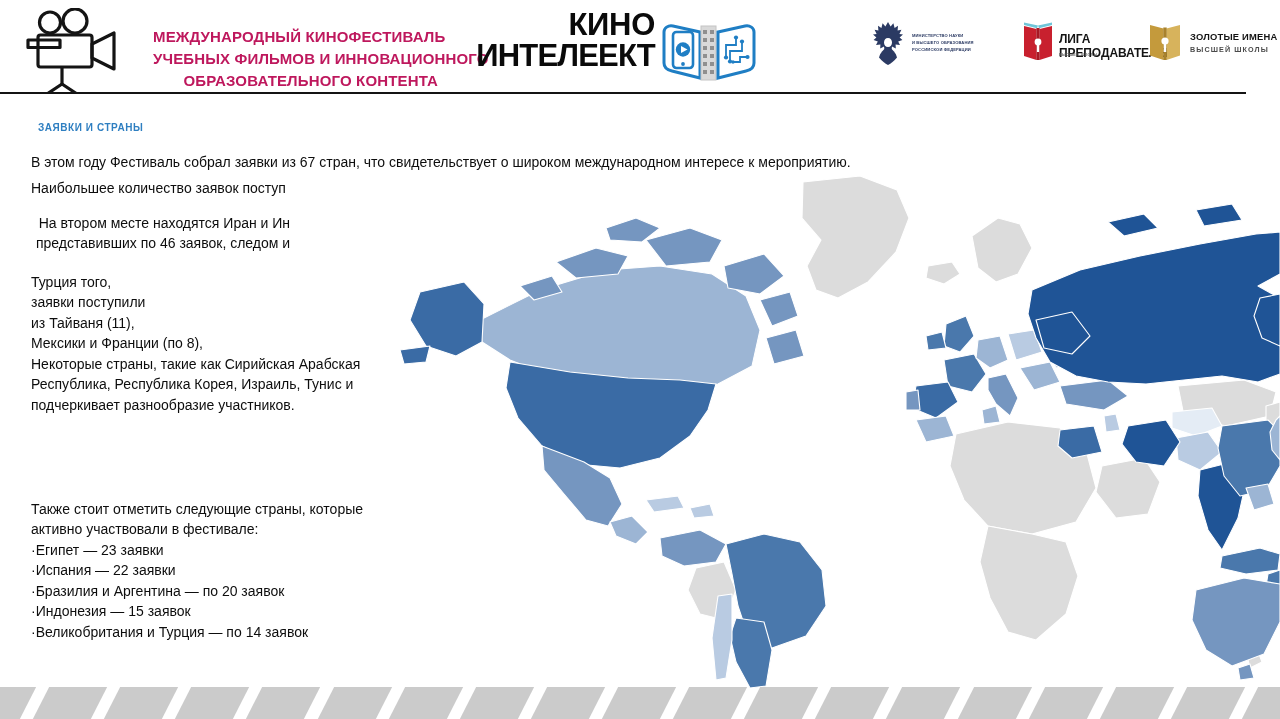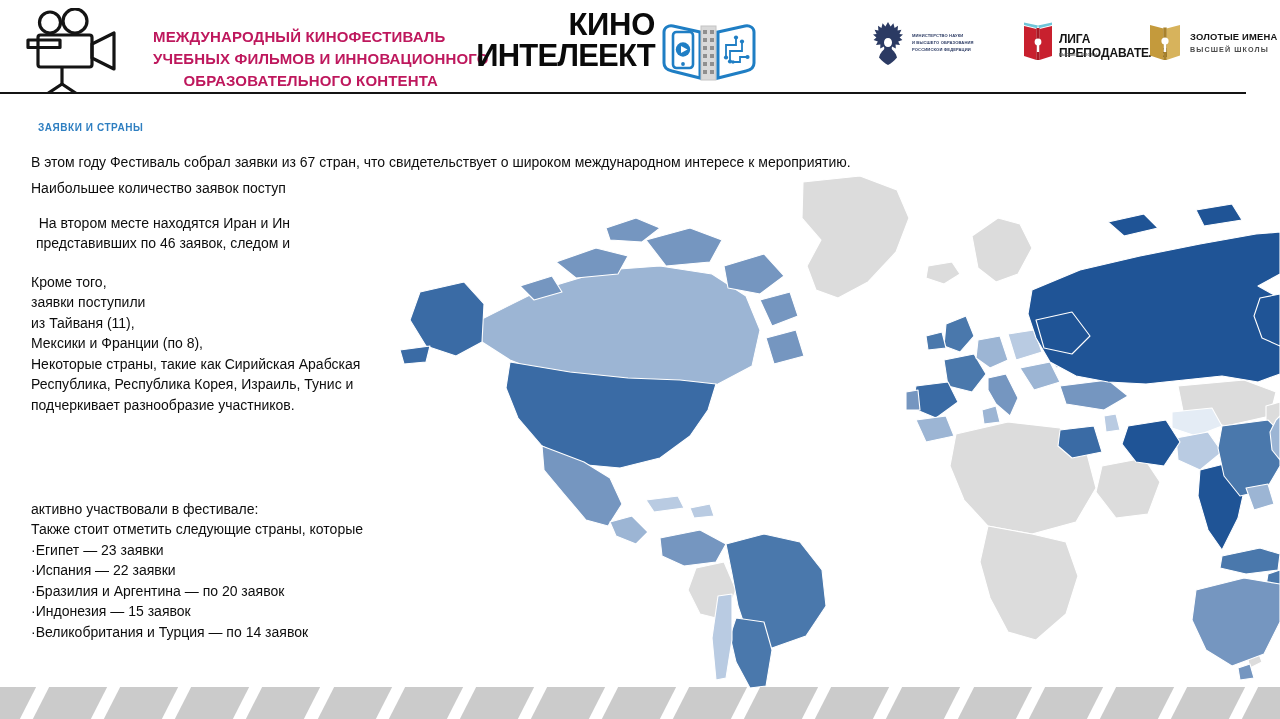--- a/index.html
+++ b/index.html
@@ -364,32 +364,32 @@
   <div style="height:6px;"></div>
   <div>Наибольшее количество заявок поступ</div>
 </div>
 
 <div class="para" id="para-second">
   <div>На втором месте находятся  Иран и Ин</div>
   <div>представивших по 46 заявок, следом и</div>
 </div>
 
 <div class="para" id="para-more">
-  <div>Кроме того,</div>
+  <div>Турция того,</div>
   <div>заявки поступили</div>
   <div>из Тайваня (11),</div>
   <div>Мексики и Франции (по 8),</div>
   <div>Некоторые страны, такие как Сирийская Арабская</div>
   <div>Республика, Республика Корея, Израиль, Тунис и</div>
   <div>подчеркивает разнообразие участников.</div>
 </div>
 
 <div class="para" id="para-list">
+  <div>Также стоит отметить следующие страны, которые</div>
   <div>активно участвовали в фестивале:</div>
-  <div>Также стоит отметить следующие страны, которые</div>
   <div>·Египет — 23 заявки</div>
   <div>·Испания — 22 заявки</div>
   <div>·Бразилия и Аргентина — по 20 заявок</div>
   <div>·Индонезия — 15 заявок</div>
   <div>·Великобритания и Турция — по 14 заявок</div>
 </div>
 
 <div id="stripes">
     <div class="stripe" style="left: -30px; background: rgb(203, 203, 203);"></div>
     <div class="stripe" style="left: 41.1111px; background: rgb(203, 203, 203);"></div>

